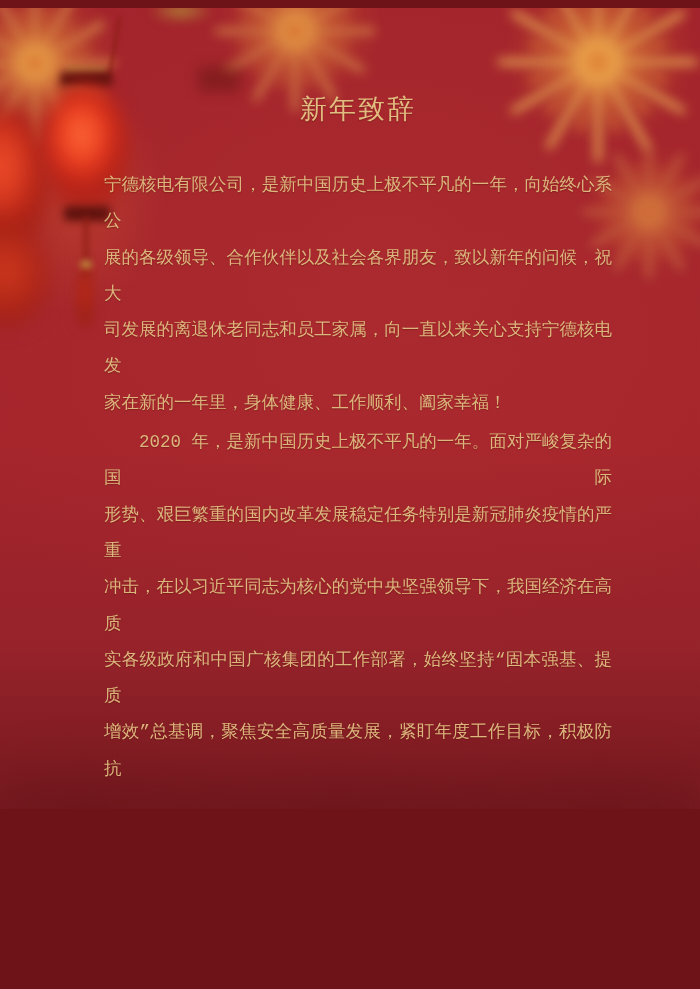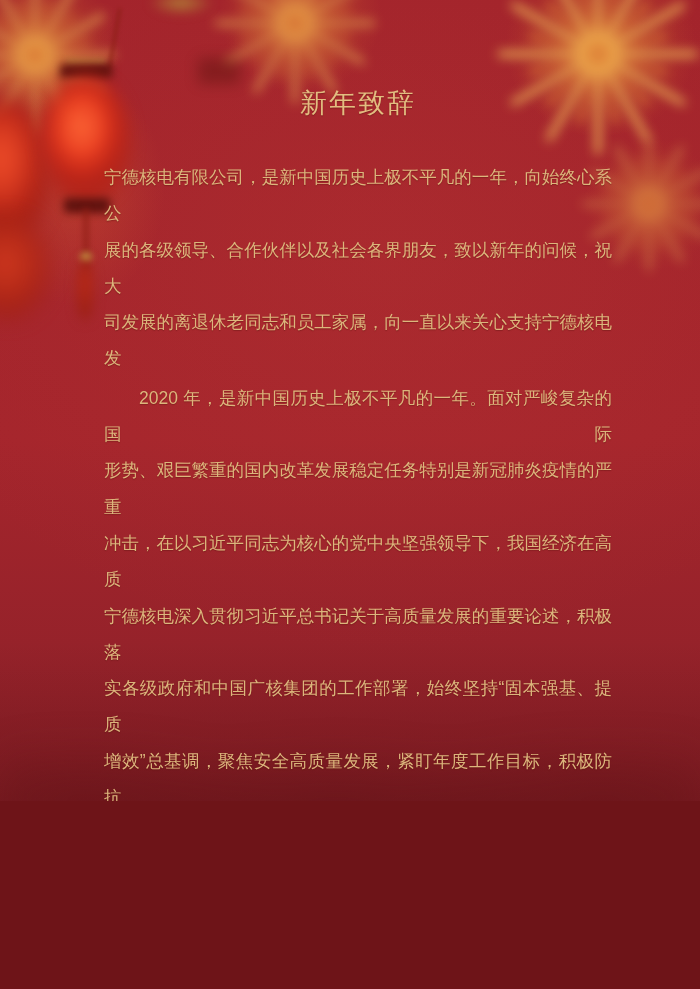--- a/index.html
+++ b/index.html
@@ -1,21 +1,21 @@
 <!DOCTYPE html>
 <html style="--background-red: #a3242b; --background-red-dark: #8a1f26; --text-gold: #dcb67c; --title-gold: #e2bd80; --firework-gold: #f6c55c; --firework-orange: #e2883a; --lantern-red: #ef4423; --lantern-cap-dark: #5f120e;"><head>
 <meta charset="utf-8">
 <style>
   html,body{margin:0;padding:0;background:#6e1418;}
   .page{
-    position:relative;width:700px;height:801px;margin:0 auto;overflow:hidden;
+    position:relative;width:700px;height:801px;margin:8px auto;overflow:hidden;
     background:
       radial-gradient(120% 80% at 55% 32%, rgba(200,70,60,.18), rgba(0,0,0,0) 62%),
       linear-gradient(180deg,#a2232b 0%,#a5252c 55%,#95222a 82%,#8a1f26 100%);
-    font-family:Liberation Sans, sans-serif;
+    font-family:Liberation Mono, monospace;
   }
   
   .decor,.decor *{pointer-events:none;}
   .decor{position:absolute;inset:0;}
   .fwglow{position:absolute;border-radius:50%;
     background:radial-gradient(closest-side, rgba(214,110,44,.50), rgba(214,110,44,0) 72%);}
   .g-a{left:-70px;top:-60px;width:220px;height:220px;}
   .g-b{left:188px;top:-92px;width:225px;height:215px;opacity:.85;}
   .g-c{left:468px;top:-82px;width:265px;height:255px;}
   .g-d{left:558px;top:112px;width:185px;height:185px;opacity:.55;}
@@ -144,25 +144,25 @@
     <div class="vignette"></div>
   </div>
 
   <main class="content">
     <h1 class="title">新年致辞</h1>
     <section class="bodytext">
       <div class="para">
           <div class="line">宁德核电有限公司，是新中国历史上极不平凡的一年，向始终心系公</div>
           <div class="line">展的各级领导、合作伙伴以及社会各界朋友，致以新年的问候，祝大</div>
           <div class="line">司发展的离退休老同志和员工家属，向一直以来关心支持宁德核电发</div>
+          <div class="line plast">家在新的一年里，身体健康、工作顺利、阖家幸福！</div>
         </div>
       <div class="para">
           <div class="line first">2020 年，是新中国历史上极不平凡的一年。面对严峻复杂的国际</div>
           <div class="line">形势、艰巨繁重的国内改革发展稳定任务特别是新冠肺炎疫情的严重</div>
           <div class="line">冲击，在以习近平同志为核心的党中央坚强领导下，我国经济在高质</div>
-          <div class="line">宁德核电深入贯彻习近平总书记关于高质量发展的重要论述，积极落</div>
           <div class="line">实各级政府和中国广核集团的工作部署，始终坚持“固本强基、提质</div>
           <div class="line">增效”总基调，聚焦安全高质量发展，紧盯年度工作目标，积极防抗</div>
         </div>
 
     </section>
   </main>
 </div>
 
 </body></html>

